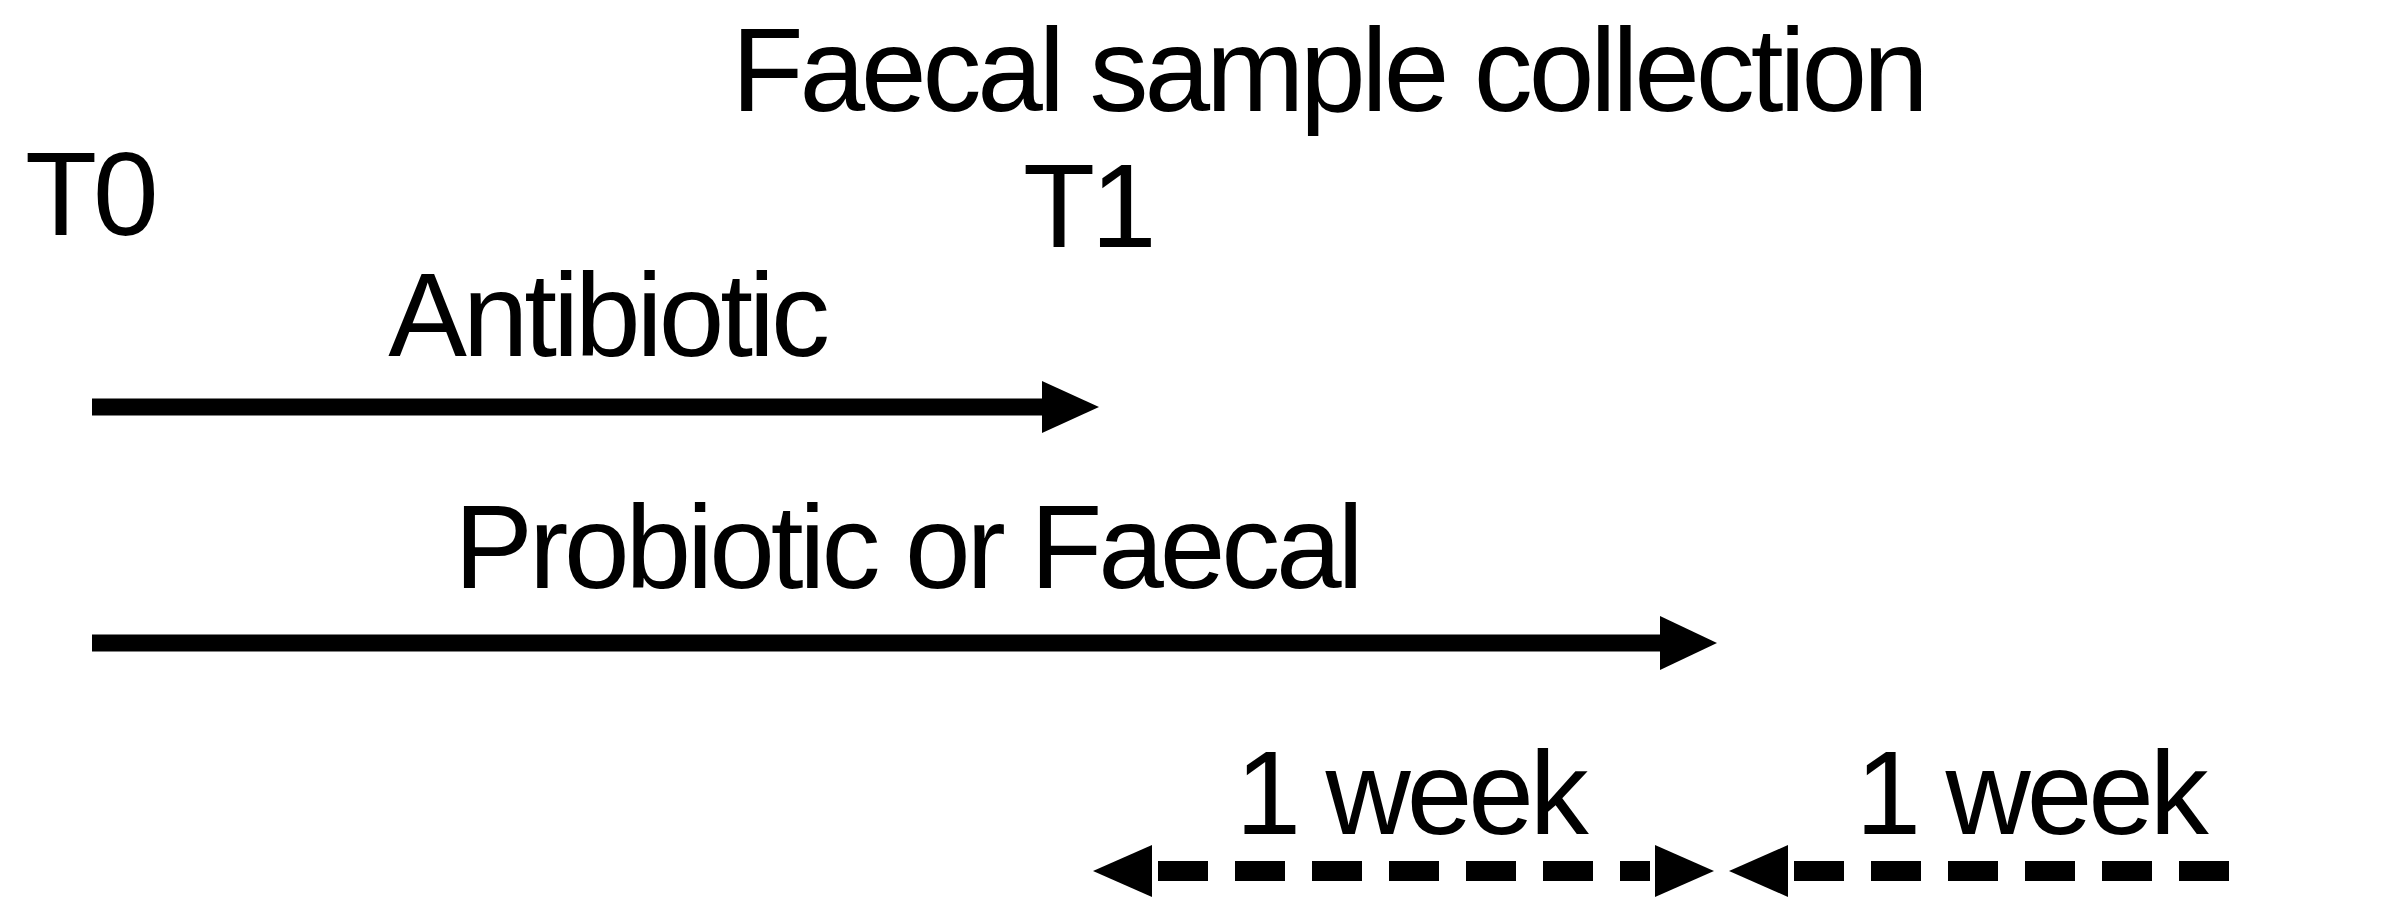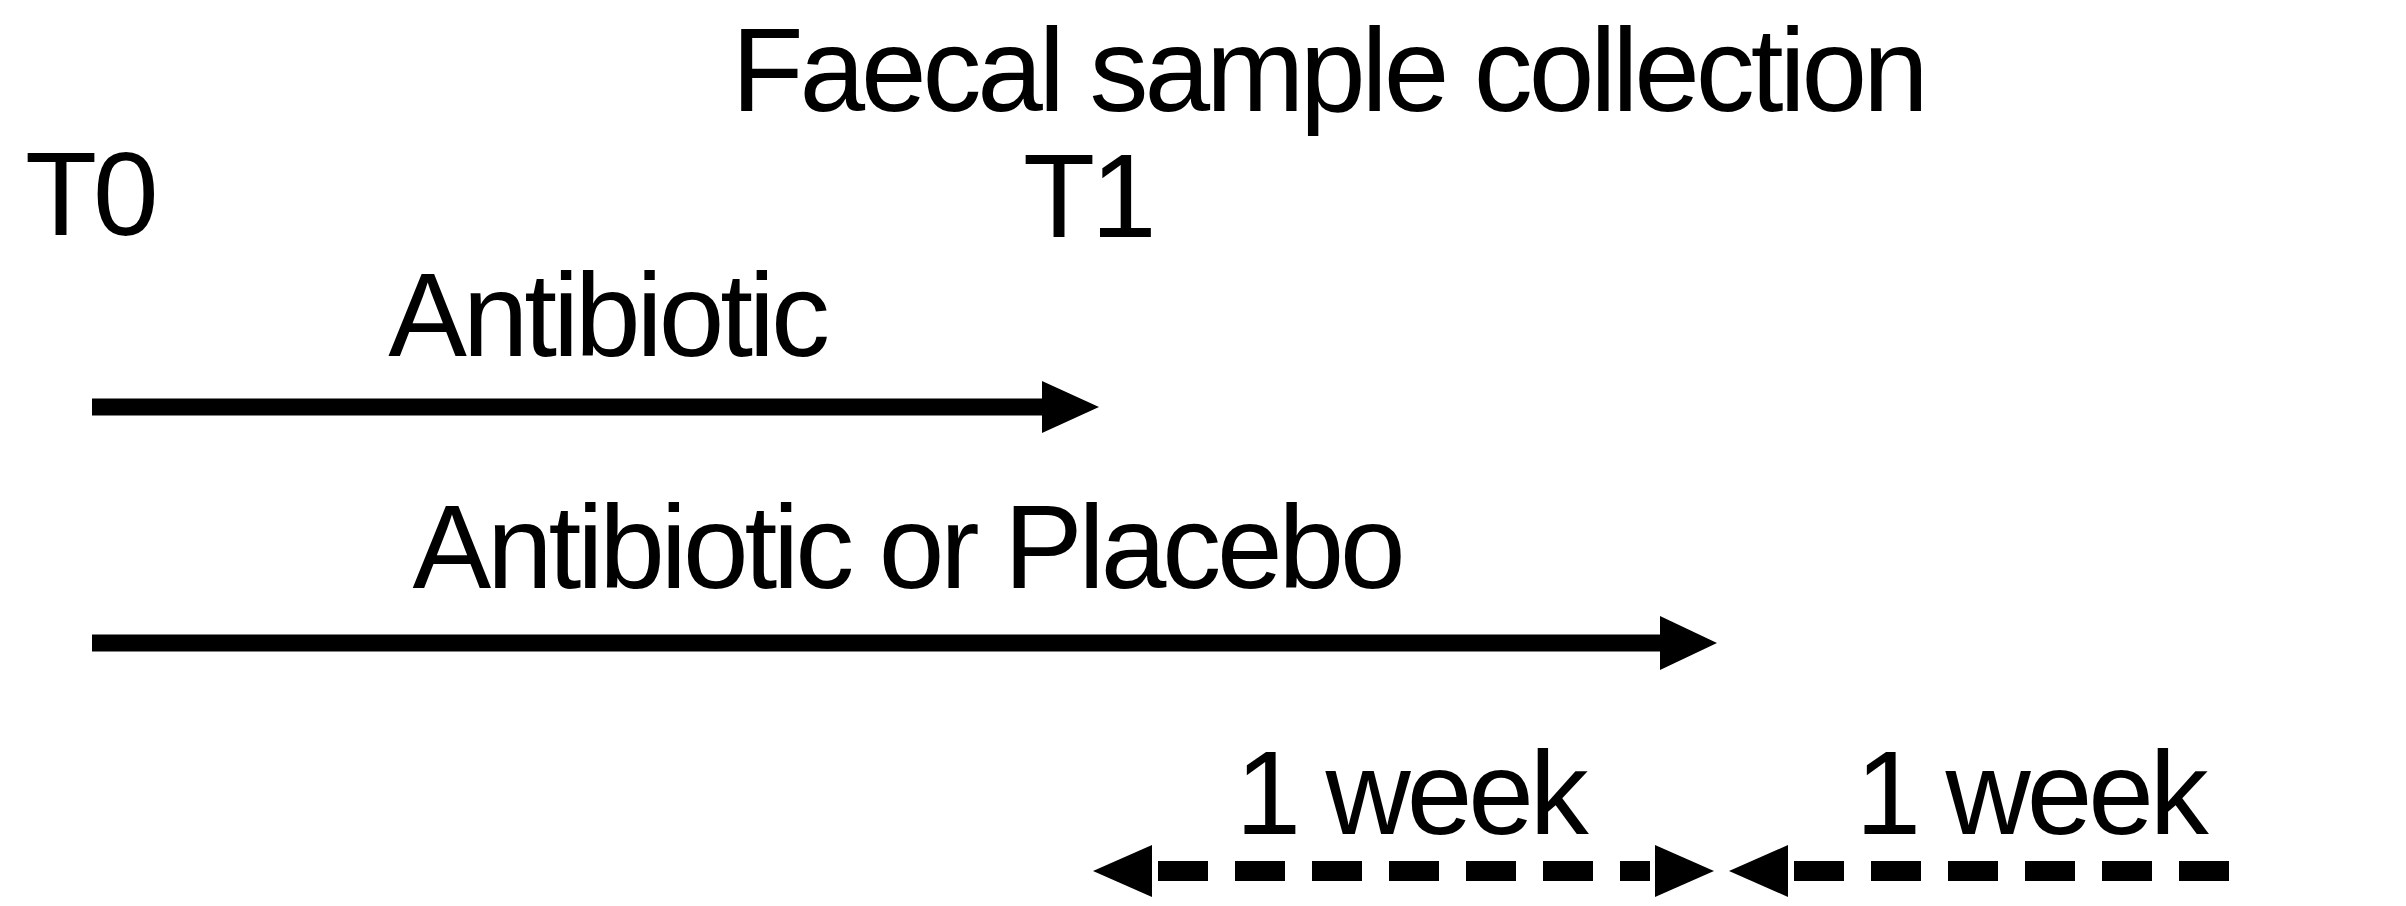--- a/index.html
+++ b/index.html
@@ -43,25 +43,25 @@
   }
 </style>
 </head>
 <body>
 
 <div class="canvas">
 
   <div class="txt centered" style="left:1328px; top:11px;">Faecal sample collection</div>
 
   <div class="txt" style="left:25px; top:135px;">T0</div>
-  <div class="txt" style="left:1023px; top:137px;">T1</div>
+  <div class="txt" style="left:1023px; top:147px;">T1</div>
   <div class="txt" style="left:2261px; top:151px;margin-left:12px;">T3</div>
 
   <div class="txt centered" style="left:607px; top:256px;">Antibiotic</div>
-  <div class="txt centered" style="left:907px; top:488px;">Antibiotic or Placebo</div>
+  <div class="txt centered" style="left:907px; top:488px;">Probiotic or Faecal</div>
 
   <div class="txt centered" style="left:1410px; top:734px;">1 week</div>
   <div class="txt centered" style="left:2030px; top:734px;">1 week</div>
 
   <svg class="overlay" viewBox="0 0 2406 906" xmlns="http://www.w3.org/2000/svg">
 
     <g>
       <line class="ink-stroke" x1="92" y1="407" x2="1046" y2="407" stroke-width="17"></line>
       <polygon class="ink-fill" points="1042,381 1099,407 1042,433"></polygon>
     </g>

